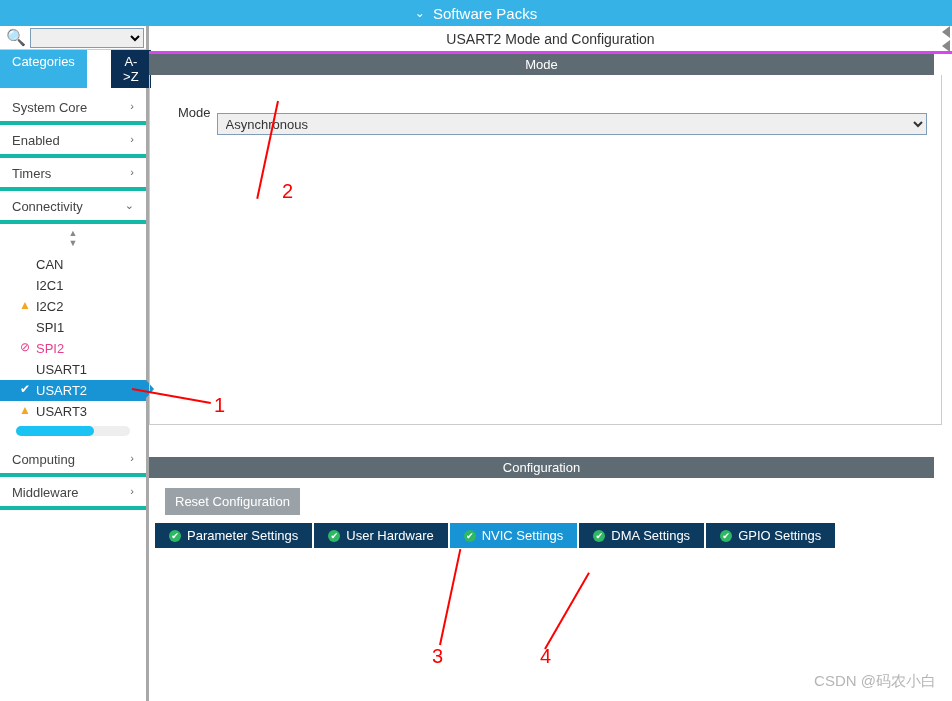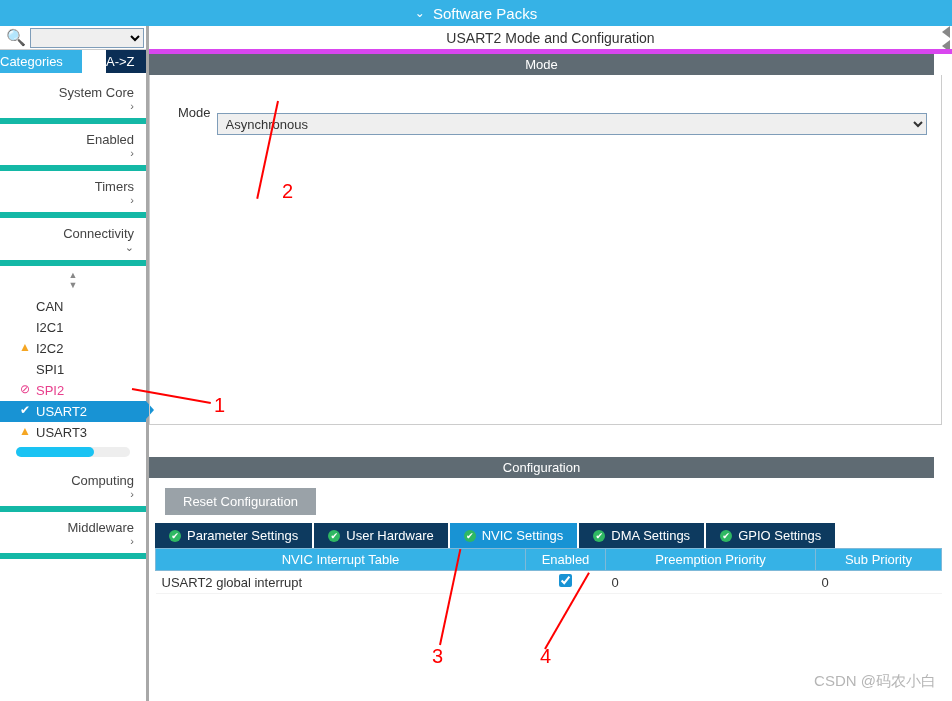--- a/index.html
+++ b/index.html
@@ -9,53 +9,53 @@
   .topbar .chev { margin-right:8px; font-size:12px;}
 
   .columns { display:flex; height:calc(701px - 26px); }
 
   
   .sidebar { width:149px; border-right:3px solid #a8a8a8; display:flex; flex-direction:column; }
   .searchrow { height:24px; display:flex; align-items:center; padding:2px 2px; border-bottom:1px solid #ccc;}
   .searchrow .mag { color:#1893d4; font-size:16px; padding:0 4px;}
   .searchrow select { flex:1; height:20px; border:1px solid #7f9db9;}
   .tabsrow { display:flex; }
-  .tabsrow .tab { flex:1; padding:4px 0; font-size:13px;}
+  .tabsrow .tab { flex:1; text-align:center; padding:4px 12px; font-size:13px;}
   .tabsrow .tab.cat { background:#36b2e6; color:#fff;}
   .tabsrow .tab.az  { background:#0b2e55; color:#fff; flex:0 0 40px;margin-left:24px;}
   .catlist { padding:4px 0 0 0; }
-  .catitem { display:flex; align-items:flex-end; justify-content:space-between; padding:8px 12px 6px 12px; border-bottom:6px solid #14b8a6; color:#444; cursor:pointer;flex-direction:column;}
+  .catitem { display:flex; align-items:flex-start; justify-content:space-between; padding:8px 12px 6px 12px; border-bottom:4px solid #14b8a6; color:#444; cursor:pointer;}
   .catitem .arr { color:#666; font-size:11px;}
   .subgroup { padding:2px 0 6px 0; }
   .updown { text-align:center; color:#888; font-size:9px; padding:2px 0 6px 0;}
   .subitem { padding:2px 4px 2px 36px; font-size:13px; color:#333; cursor:pointer; position:relative; line-height:17px;}
   .subitem .ico { position:absolute; left:18px; top:1px; width:14px; text-align:center; font-size:12px;}
   .subitem.warn .ico { color:#f5a623; }
   .subitem.no   .ico { color:#e83e8c; }
   .subitem.no   { color:#e83e8c;}
   .subitem.sel  { background:#1893d4; color:#fff; }
   .subitem.sel .ico { color:#fff;}
   .sel-arrow { position:absolute; right:-8px; top:0; width:0;height:0; border-top:9px solid transparent; border-bottom:9px solid transparent; border-left:8px solid #1893d4;}
   .hscroll { height:10px; margin:4px 16px 2px 16px; background:#eee; border-radius:5px; position:relative;}
   .hscroll .thumb { position:absolute; left:0; top:0; height:10px; width:78px; background:#1ac3f3; border-radius:5px;}
 
   
   .main { flex:1; display:flex; flex-direction:column; padding:0; position:relative;}
-  .title { height:28px; display:flex; align-items:center; justify-content:center; font-size:14px; color:#333; border-bottom:5px solid #d946ef;}
+  .title { height:28px; display:flex; align-items:center; justify-content:center; font-size:14px; color:#333; border-bottom:3px solid #d946ef;}
   .barhdr { background:#5f6b73; color:#fff; text-align:center; padding:3px 0; font-size:13px; margin:0 8px 0 0;}
   .mode-area { padding:14px 14px 0 28px; border:1px solid #ccc; border-top:none; margin:0 10px 0 0; height:350px;}
   .mode-bar-wrap { margin:0 10px 0 0;}
   .row { display:flex; align-items:center; margin-bottom:6px;}
   .row label { white-space:nowrap; padding-right:6px; font-size:13px;}
   .row select { flex:1; height:22px; border:1px solid #7f9db9; font-size:13px; padding-left:4px; color:#333;margin-top:24px;}
   .gap { height:22px;}
 
   .conf-wrap { margin:10px 10px 0 0;}
   .reset-row { padding:10px 0 8px 16px;}
-  .reset-btn { background:#9aa2a8; color:#fff; border:none; padding:6px 18px; font-size:13px; cursor:pointer;}
+  .reset-btn { background:#9aa2a8; color:#fff; border:none; padding:6px 10px; font-size:13px; cursor:pointer;}
   .tabs2 { display:flex; margin-left:6px;}
   .tab2 { background:#0d3a5f; color:#fff; padding:5px 14px; font-size:13px; display:flex; align-items:center; margin-right:2px; cursor:pointer;}
   .tab2 .bullet { width:12px; height:12px; border-radius:50%; background:#2fb863; color:#fff; display:inline-flex; align-items:center; justify-content:center; font-size:9px; margin-right:6px;}
   .tab2.active { background:#1893d4; }
   .nvic-table { width:calc(100% - 6px); margin-left:6px; border-collapse:collapse; font-size:13px;}
   .nvic-table th { background:#36b2e6; color:#fff; font-weight:normal; padding:3px 6px; border:1px solid #7fb9d8;}
   .nvic-table td { padding:3px 6px; border-bottom:1px solid #f3f3f3; color:#333;}
   .nvic-table td.c { text-align:center;}
   .chk { accent-color:#1893d4;}
 
@@ -107,20 +107,21 @@
         <span>Connectivity</span>
         <span class="arr">⌄</span>
       </div>
       <div class="subgroup">
         <div class="updown">▲<br>▼</div>
         <div class="subitem"><span>CAN</span></div>
         <div class="subitem"><span>I2C1</span></div>
         <div class="subitem warn"><span class="ico">▲</span><span>I2C2</span></div>
         <div class="subitem"><span>SPI1</span></div>
         <div class="subitem no"><span class="ico">⊘</span><span>SPI2</span></div>
+        <div class="subitem"><span>USART1</span></div>
         <div class="subitem sel"><span class="ico">✔</span><span>USART2</span><span class="sel-arrow"></span></div>
         <div class="subitem warn"><span class="ico">▲</span><span>USART3</span></div>
         <div class="hscroll">
             <div class="thumb"></div>
           </div>
       </div>
       <div class="catitem">
         <span>Computing</span>
         <span class="arr">›</span>
       </div>
@@ -166,36 +167,20 @@
           </div>
         <div class="tab2">
             <span class="bullet">✔</span>
             <span>DMA Settings</span>
           </div>
         <div class="tab2">
             <span class="bullet">✔</span>
             <span>GPIO Settings</span>
           </div>
       </div>
-      <table class="nvic-table">
-        <tbody>
-            <tr>
-          <th style="width:370px">NVIC Interrupt Table</th>
-          <th style="width:80px">Enabled</th>
-          <th style="width:210px">Preemption Priority</th>
-          <th>Sub Priority</th>
-        </tr>
-        <tr>
-          <td>USART2 global interrupt</td>
-          <td class="c"><input type="checkbox" class="chk" checked="" style=""></td>
-          <td>0</td>
-          <td>0</td>
-        </tr>
-      </tbody>
-        </table>
     </div>
   </div>
 </div>
 
 <div class="anno-line" style="left:132px; top:388px; width:80px; transform:rotate(10deg);"></div>
 <span class="anno-num" style="left:214px; top:394px;">1</span>
 
 <div class="anno-line" style="left:278px; top:100px; width:100px; transform:rotate(102deg);"></div>
 <span class="anno-num" style="left:282px; top:180px;">2</span>
 

